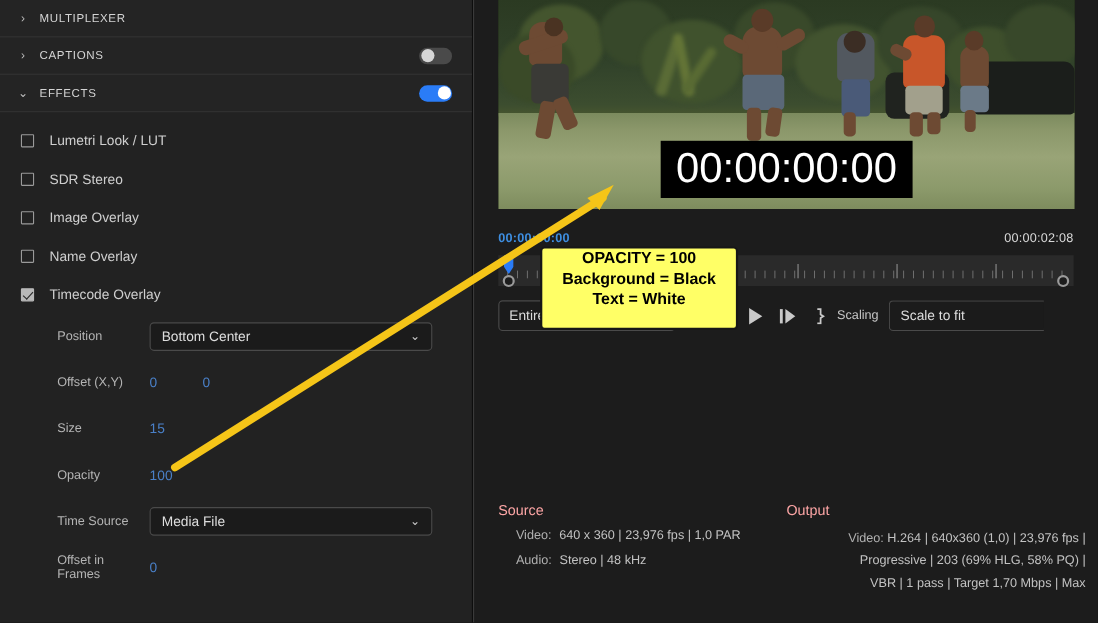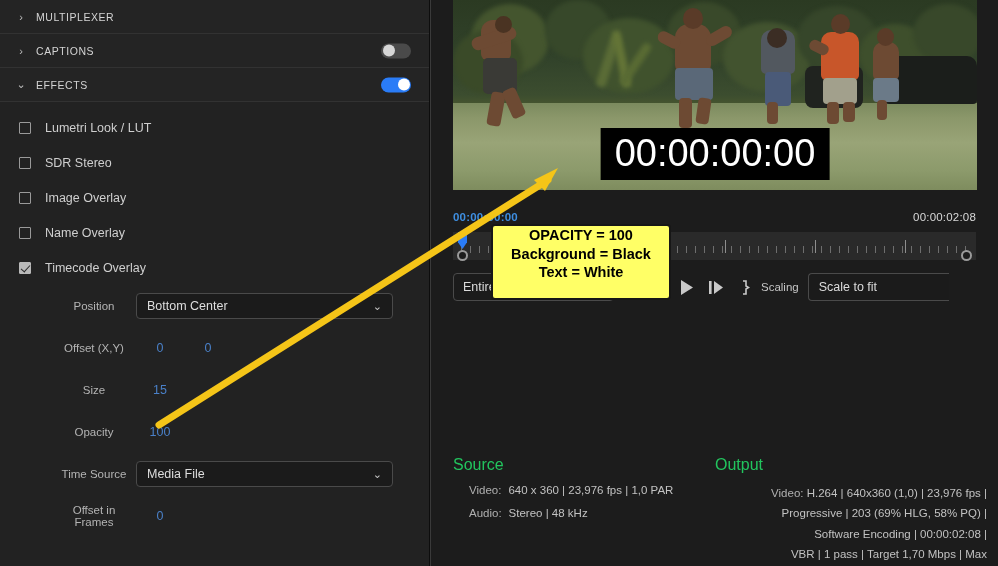--- a/index.html
+++ b/index.html
@@ -58,21 +58,21 @@
   .toggle .knob {
     position: absolute;
     top: 1.5px; left: 1.5px;
     width: 12px; height: 12px;
     border-radius: 50%;
     background: #d6d6d6;
   }
   .toggle.on { background: #2a7cf7; }
   .toggle.on .knob { left: auto; right: 1.5px; background: #ffffff; }
 
-  #effects-body { padding-top: 8px; text-align: center; }
+  #effects-body { padding-top: 8px; }
 
   .check-row {
     height: 35px;
     display: flex;
     align-items: center;
     padding-left: 19px;
   }
   .cb {
     width: 12px; height: 12px;
     border: 1px solid #9a9a9a;
@@ -324,21 +324,21 @@
   
   #info {
     position: absolute;
     left: 0; top: 456px;
     width: 568px;
     display: flex;
   }
   #src-col { width: 280px; padding-left: 22px; }
   #out-col { width: 288px; padding-right: 12px; }
   .info-head {
-    color: #22c55e; font-size: 16px;
+    color: #fca5a5; font-size: 13px;
     margin-bottom: 9px;
   }
   .info-line {
     display: flex;
     font-size: 11.5px;
     color: #c2c2c2;
     margin-bottom: 9px;
     line-height: 1.25;
   }
   .info-key {
@@ -576,21 +576,20 @@
           <span>Stereo | 48 kHz</span>
         </div>
       </div>
       <div id="out-col">
         <div class="info-head">Output</div>
         <div class="out-row">
           <span class="out-key">Video:</span>
           <span>H.264 | 640x360 (1,0) | 23,976 fps |</span>
         </div>
         <div class="out-row">Progressive | 203 (69% HLG, 58% PQ) |</div>
-        <div class="out-row">Software Encoding | 00:00:02:08 |</div>
         <div class="out-row">VBR | 1 pass | Target 1,70 Mbps | Max</div>
       </div>
     </div>
 
   </div>
 
   <svg id="arrow-svg" viewBox="0 0 998 566">
     <line x1="159" y1="425" x2="548" y2="180" stroke="#f5c518" stroke-width="7" stroke-linecap="round"></line>
     <path d="M558 168 L534 180 L545 191 Z" fill="#f5c518"></path>
   </svg>

